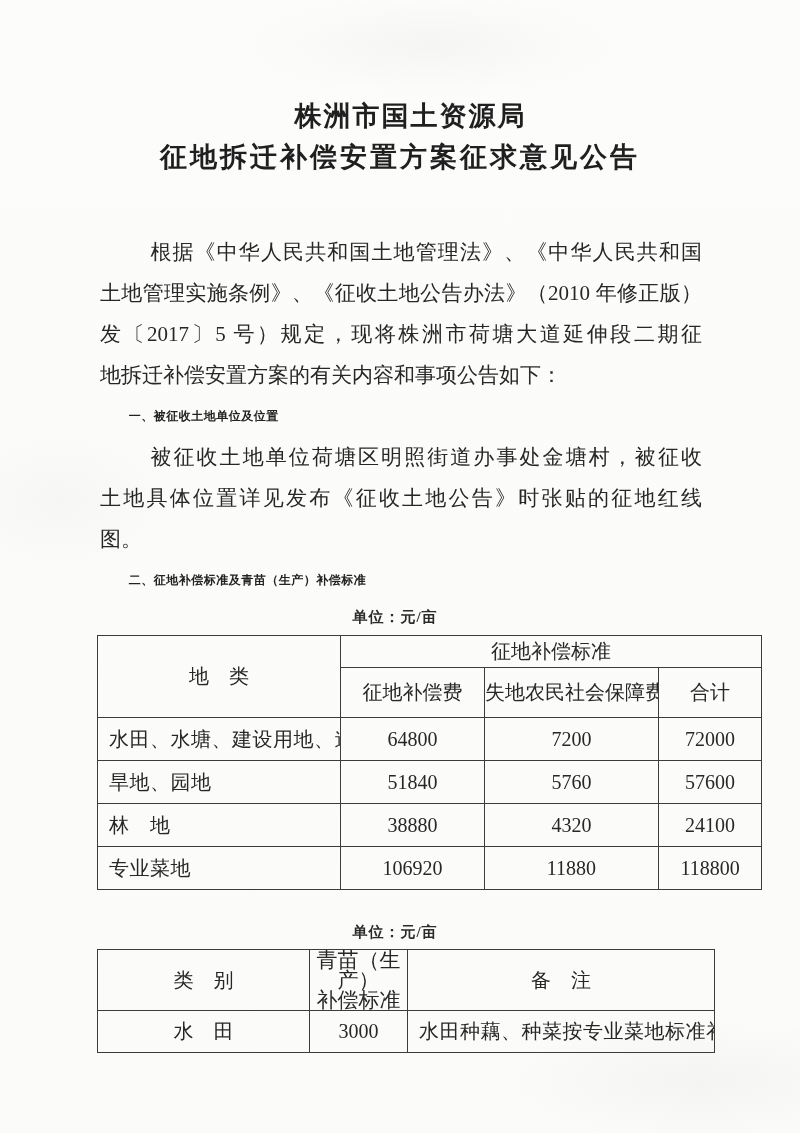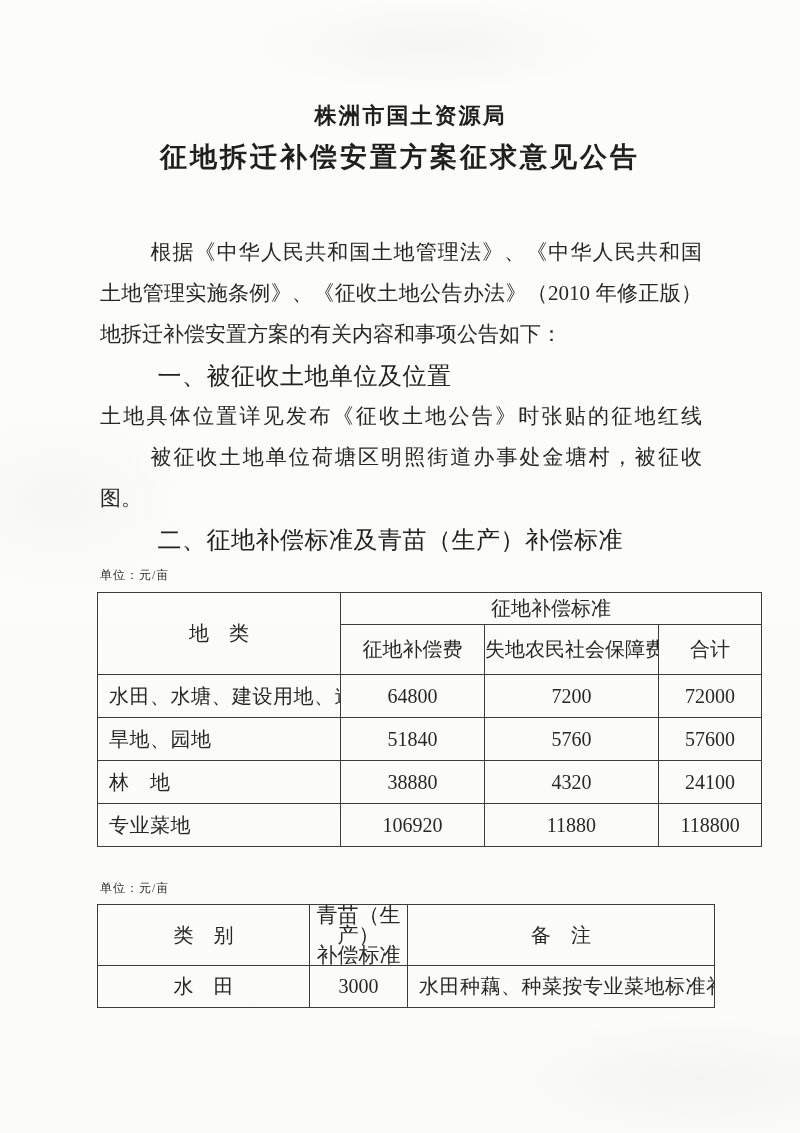--- a/index.html
+++ b/index.html
@@ -24,21 +24,21 @@
   }
 
   
   .title-block {
     padding-top: 96px;
     text-align: center;
     font-weight: bold;
     color: #1f1f1f;
   }
   .title-line1 {
-    font-size: 22px;
+    font-size: 27px;
     line-height: 40px;
     letter-spacing: 2px;
     padding-left: 21px;
   }
   .title-line2 {
     font-size: 27px;
     line-height: 42px;
     letter-spacing: 3px;
   }
 
@@ -57,36 +57,37 @@
   }
   .jline-end {
     line-height: 41px;
     text-align: right;
     text-align-last: left;
   }
   .indent { text-indent: 2.4em; }
 
   .sec-heading {
     line-height: 41px;
-    font-weight: normal;
+    font-weight: bold;
     text-indent: 2.4em;
     font-family: "Liberation Sans", "DejaVu Sans", sans-serif;
-    font-size: 24px;
+    font-size: 12px;
     color: #222222;
     letter-spacing: 0.5px;
   }
 
   
   .unit-label {
     margin-left: 100px;
     width: 590px;
-    text-align: left;
-    font-size: 12px;
+    text-align: center;
+    font-size: 15px;
     color: #2b2b2b;
     letter-spacing: 1px;
+    font-weight: bold;
   }
   .unit-1 { margin-top: 7px; margin-bottom: 8px; }
   .unit-2 { margin-top: 33px; margin-bottom: 7px; }
 
   
   table {
     border-collapse: collapse;
     table-layout: fixed;
     color: #272727;
   }
@@ -133,26 +134,27 @@
 <div class="page">
 
   <div class="title-block">
     <div class="title-line1">株洲市国土资源局</div>
     <div class="title-line2">征地拆迁补偿安置方案征求意见公告</div>
   </div>
 
   <div class="text-col">
     <div class="jline indent">根据《中华人民共和国土地管理法》、《中华人民共和国</div>
     <div class="jline">土地管理实施条例》、《征收土地公告办法》（2010 年修正版）</div>
+    <div class="jline">发〔2017〕5 号）规定，现将株洲市荷塘大道延伸段二期征</div>
     <div class="jline-end">地拆迁补偿安置方案的有关内容和事项公告如下：</div>
 
     <div class="sec-heading">一、被征收土地单位及位置</div>
 
+    <div class="jline indent">被征收土地单位荷塘区明照街道办事处金塘村，被征收</div>
     <div class="jline">土地具体位置详见发布《征收土地公告》时张贴的征地红线</div>
-    <div class="jline indent">被征收土地单位荷塘区明照街道办事处金塘村，被征收</div>
     <div class="jline-end">图。</div>
 
     <div class="sec-heading">二、征地补偿标准及青苗（生产）补偿标准</div>
   </div>
 
   <div class="unit-label unit-1">单位：元/亩</div>
 
   <table class="table-1">
     <colgroup>
       <col style="width:243px">

